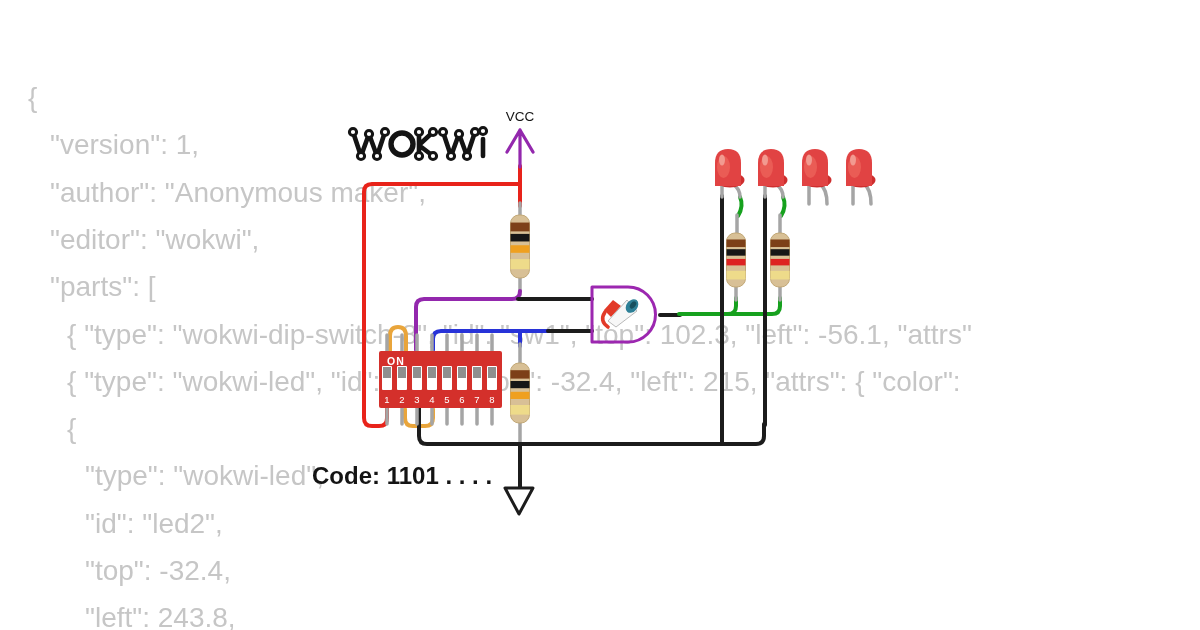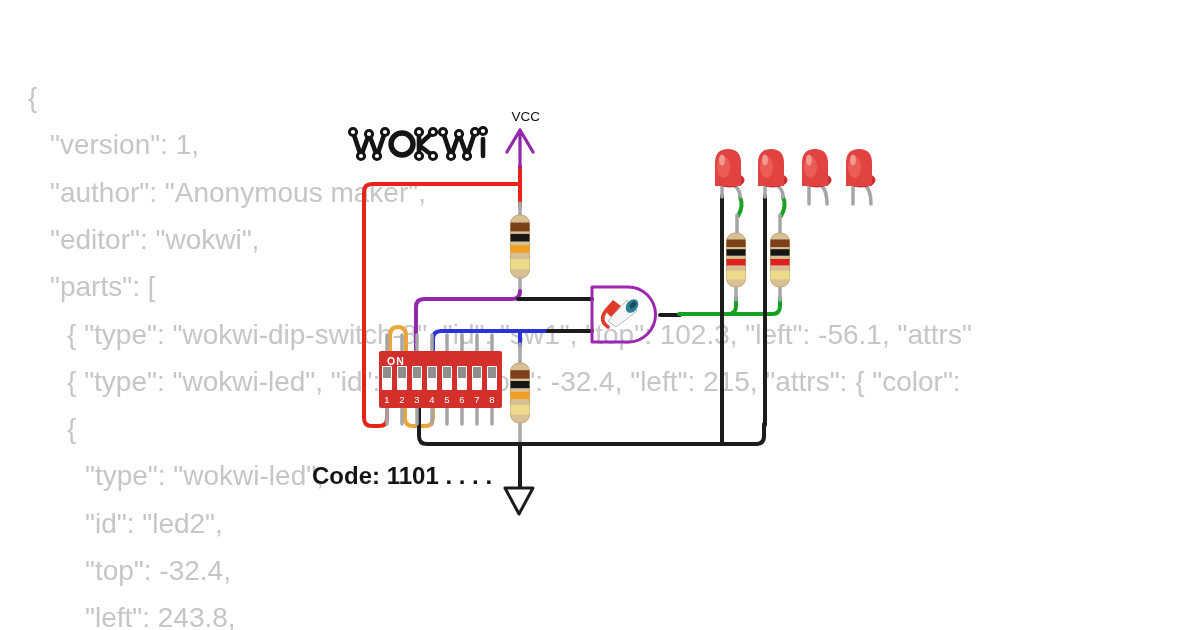--- a/index.html
+++ b/index.html
@@ -9,21 +9,21 @@
   }
   .bg-code-line{
     position:absolute;font-size:28px;line-height:34px;white-space:pre;
     color:var(--code-gray,#c6c6c6);letter-spacing:0px;
   }
   .code-label{
     position:absolute;left:312px;top:462px;font-size:24px;font-weight:600;
     color:var(--label-black,#141414);white-space:pre;
   }
   .vcc-label{
-    position:absolute;left:500px;top:109px;width:40px;text-align:right;
+    position:absolute;left:500px;top:109px;width:40px;text-align:center;
     font-size:13.5px;font-weight:500;color:var(--label-black,#141414);
   }
   svg{position:absolute;left:0;top:0;}
   .wire{fill:none;stroke-linecap:round;stroke-linejoin:round;}
 </style>
 </head>
 <body>
 
 <div class="canvas">
 

